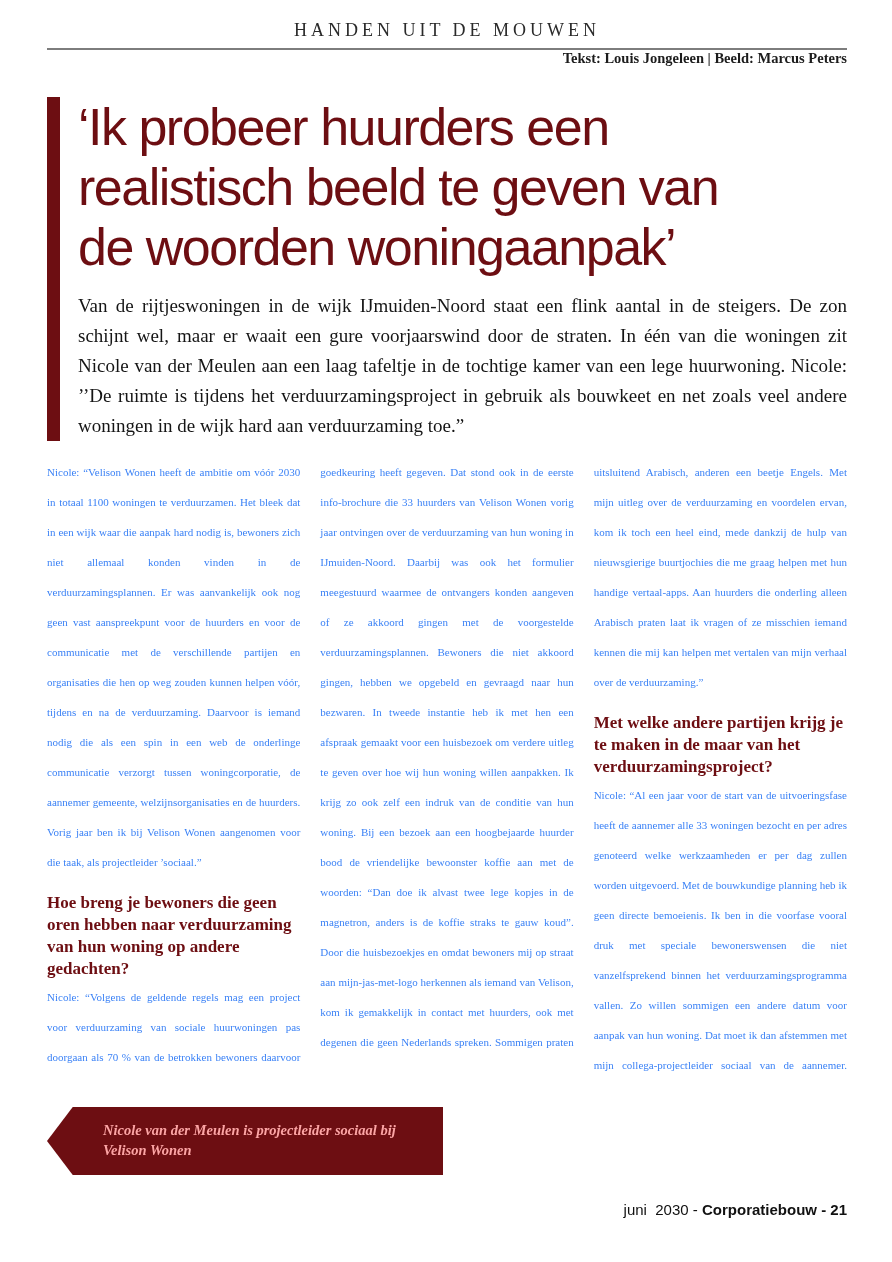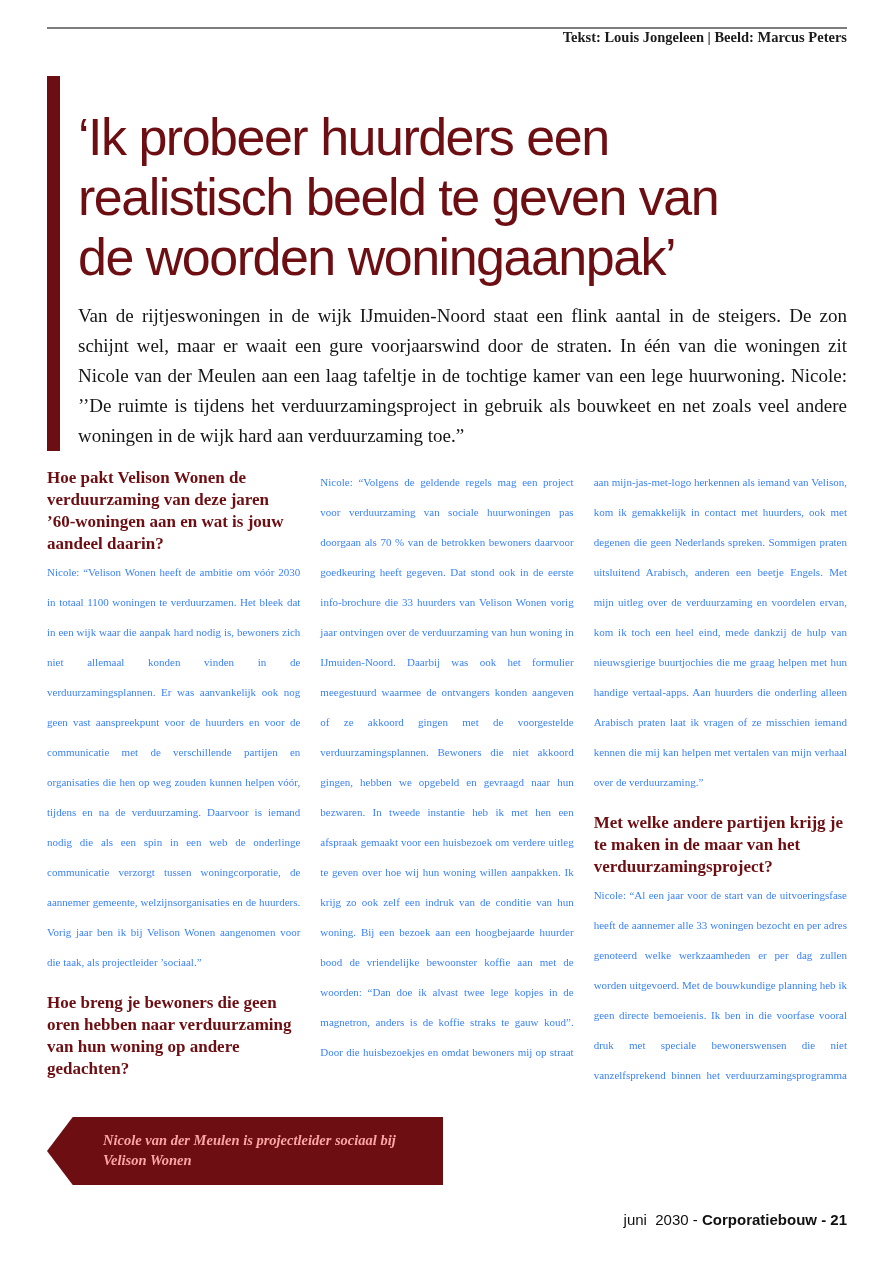--- a/index.html
+++ b/index.html
@@ -41,21 +41,21 @@
     margin-top: 30px;
     display: flex;
     align-items: stretch;
   }
   .red-bar {
     width: 13px;
     background: #6d0e12;
     flex: 0 0 13px;
     margin-right: 18px;
   }
-  .headline-content { flex: 1 1 auto; margin-top: 31px; }
+  .headline-content { flex: 1 1 auto; }
   h1.headline {
     font-family: "Liberation Sans", sans-serif;
     font-weight: 400;
     font-size: 52px;
     line-height: 60px;
     letter-spacing: -1.5px;
     color: #6d0e12;
   }
   h1.headline .hl-line { display: block; }
   .intro {
@@ -123,39 +123,39 @@
   }
   .page-footer span { white-space: pre; }
   .page-footer .bold { font-weight: bold; text-align: right; }
 </style>
 </head>
 <body>
 
 <div class="page">
 
   <header>
+    <div class="section-title">HANDEN UIT DE MOUWEN</div>
     <hr class="header-rule">
     <div class="byline">Tekst: Louis Jongeleen | Beeld: Marcus Peters</div>
   </header>
 
   <div class="headline-block">
     <div class="red-bar"></div>
     <div class="headline-content">
       <h1 class="headline">
         <span class="hl-line">‘Ik probeer huurders een</span>
         <span class="hl-line">realistisch beeld te geven van</span>
         <span class="hl-line">de woorden woningaanpak’</span>
       </h1>
       <p class="intro">Van de rijtjeswoningen in de wijk IJmuiden-Noord staat een flink aantal in de steigers. De zon schijnt wel, maar er waait een gure voorjaarswind door de straten. In één van die woningen zit Nicole van der Meulen aan een laag tafeltje in de tochtige kamer van een lege huurwoning. Nicole: ’’De ruimte is tijdens het verduurzamingsproject in gebruik als bouwkeet en net zoals veel andere woningen in de wijk hard aan verduurzaming toe.”</p>
     </div>
   </div>
 
   <div class="columns">
     <section>
-      <h2>Hoe pakt Velison Wonen de verduurzaming van deze jaren ’60-woningen aan en wat is jouw aandeel daarin?</h2>
       <p class="body-text">Nicole: “Velison Wonen heeft de ambitie om vóór 2030 in totaal 1100 woningen te verduurzamen. Het bleek dat in een wijk waar die aanpak hard nodig is, bewoners zich niet allemaal konden vinden in de verduurzamingsplannen. Er was aanvankelijk ook nog geen vast aanspreekpunt voor de huurders en voor de communicatie met de verschillende partijen en organisaties die hen op weg zouden kunnen helpen vóór, tijdens en na de verduurzaming. Daarvoor is iemand nodig die als een spin in een web de onderlinge communicatie verzorgt tussen woningcorporatie, de aannemer gemeente, welzijnsorganisaties en de huurders. Vorig jaar ben ik bij Velison Wonen aangenomen voor die taak, als projectleider ’sociaal.”</p>
     </section>
     <section>
       <h2>Hoe breng je bewoners die geen oren hebben naar verduurzaming van hun woning op andere gedachten?</h2>
       <p class="body-text">Nicole: “Volgens de geldende regels mag een project voor verduurzaming van sociale huurwoningen pas doorgaan als 70 % van de betrokken bewoners daarvoor goedkeuring heeft gegeven. Dat stond ook in de eerste info-brochure die 33 huurders van Velison Wonen vorig jaar ontvingen over de verduurzaming van hun woning in IJmuiden-Noord. Daarbij was ook het formulier meegestuurd waarmee de ontvangers konden aangeven of ze akkoord gingen met de voorgestelde verduurzamingsplannen. Bewoners die niet akkoord gingen, hebben we opgebeld en gevraagd naar hun bezwaren. In tweede instantie heb ik met hen een afspraak gemaakt voor een huisbezoek om verdere uitleg te geven over hoe wij hun woning willen aanpakken. Ik krijg zo ook zelf een indruk van de conditie van hun woning. Bij een bezoek aan een hoogbejaarde huurder bood  de vriendelijke bewoonster koffie aan met de woorden: “Dan doe ik alvast twee lege kopjes in de magnetron, anders is de koffie straks te gauw koud”. Door die huisbezoekjes en omdat bewoners mij op straat aan mijn-jas-met-logo herkennen als iemand van Velison, kom ik gemakkelijk in contact met huurders, ook met degenen die geen Nederlands spreken. Sommigen praten uitsluitend Arabisch, anderen een beetje Engels. Met mijn uitleg over de verduurzaming en voordelen ervan, kom ik toch  een heel eind, mede dankzij de hulp van nieuwsgierige buurtjochies die me graag helpen met hun handige vertaal-apps. Aan huurders die onderling alleen Arabisch praten laat ik vragen of ze misschien iemand kennen die mij kan helpen met vertalen van mijn verhaal over de verduurzaming.”</p>
     </section>
     <section>
       <h2>Met welke andere partijen krijg je te maken in de maar van het verduurzamingsproject?</h2>
       <p class="body-text">Nicole:  “Al een jaar voor de start van de uitvoeringsfase heeft de aannemer alle 33 woningen bezocht en per adres genoteerd welke werkzaamheden er per dag zullen worden uitgevoerd. Met de bouwkundige planning heb ik geen directe bemoeienis. Ik ben in die voorfase vooral druk met speciale bewonerswensen die niet vanzelfsprekend binnen het verduurzamingsprogramma vallen. Zo willen sommigen een andere datum voor aanpak van hun woning. Dat moet ik dan afstemmen met mijn collega-projectleider sociaal van de aannemer. Andere huurders vinden dat ook hun badkamer, wc’s of keuken aan verbetering toe zijn. Of dat kan, moet ik nagaan bij de afdelingen Planmatig Onderhoud en Dagelijks Onderhoud van Velison Wonen. Soms zijn die bijzondere wensen van bewoners terecht. Zo was er bijvoorbeeld een huurder die erg lang had moeten wachten op een traplift in haar woning. Velison kan dan de weg wijzen naar het betreffende gemeenteloket. Ik stem intern de wensen van bewoners af die niet in de verduurzaming kunnen worden meegenomen. Voor een huurder die aangeeft dat bijvoorbeeld zijn keuken aan vervanging toe is, kan ik intern afstemmen dat die vraag na de verduurzaming wordt opgepakt. Ten slotte krijg ik ook te maken met huurders die op voorhand bang zijn voor overlast en drukte in hun woning. Ik kan die beduchtheid niet wegnemen door te beloven dat het vast wel zal meevallen met die overlast. Wat ik wel kan is die bewoners zo vroeg mogelijk een realistisch beeld geven van wat ze tijdens de werkzaamheden in hun woning kunnen verwachten. Als ik daarin slaag, heb ik mijn doel bereikt.”</p>
     </section>

